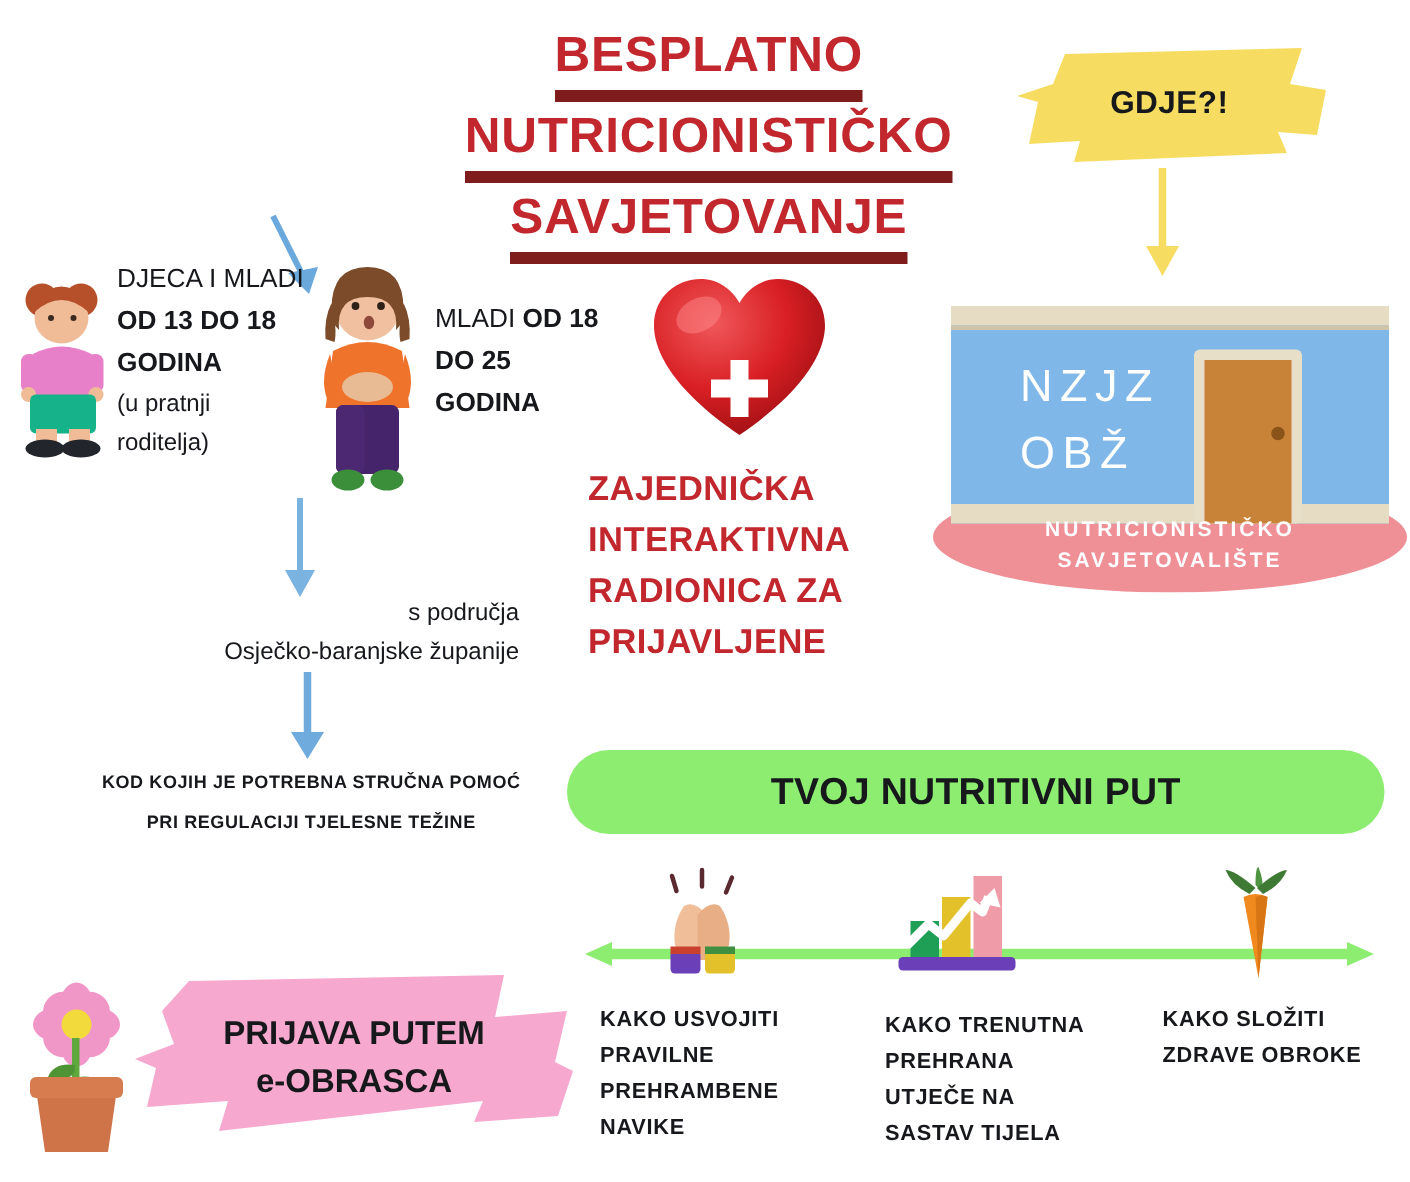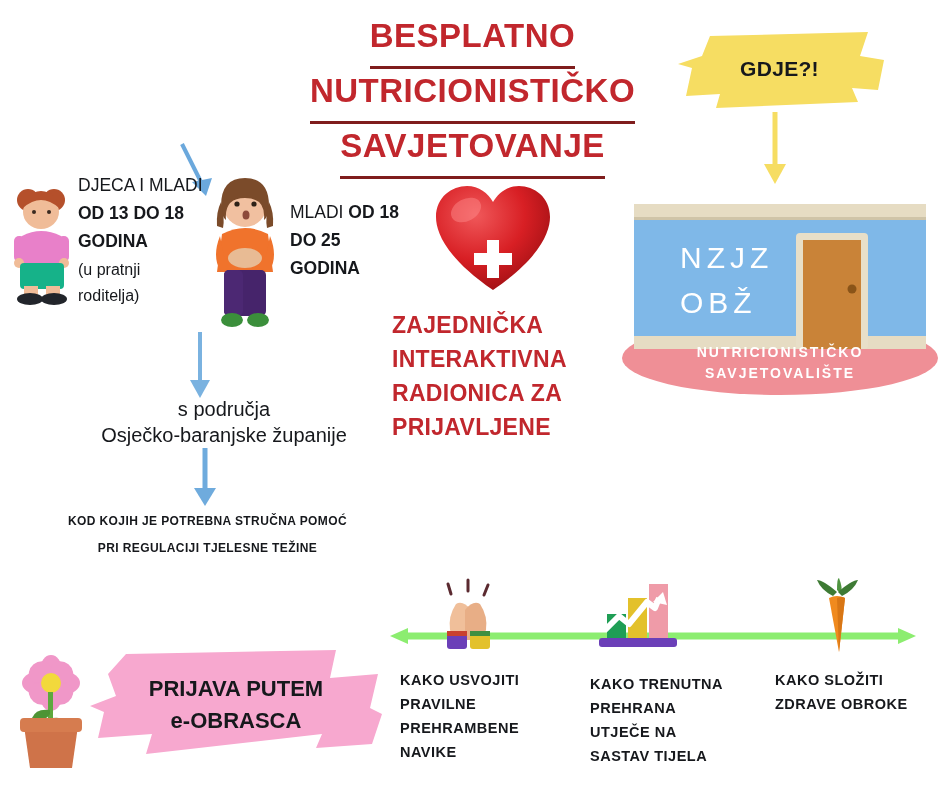--- a/index.html
+++ b/index.html
@@ -12,21 +12,21 @@
   .abs{position:absolute;}
 
   
   #title{
     left:300px;top:14px;width:345px;text-align:center;
     color:#c1272d;font-weight:bold;font-size:33px;line-height:44px;
     letter-spacing:0.5px;
   }
   #title .tl{display:block;white-space:nowrap;}
   #title .tl span{
-    display:inline-block;border-bottom:3px solid #7f1d1d;padding-bottom:8px;
+    display:inline-block;border-bottom:8px solid #7f1d1d;padding-bottom:2px;
   }
 
   
   .brush-wrap{position:absolute;}
   .brush-wrap svg{position:absolute;left:0;top:0;}
   .brush-label{
     position:absolute;width:100%;text-align:center;
     font-weight:bold;color:#16181c;
   }
   #badge-zakoga{left:40px;top:40px;width:200px;height:70px;}
@@ -37,21 +37,21 @@
   #badge-prijava .brush-label{top:25px;font-size:22px;line-height:32px;}
 
   
   .txt{color:#16181c;}
   #txt-djeca{left:78px;top:171px;width:125px;font-size:17.5px;line-height:28px;}
   #txt-djeca b{font-weight:bold;}
   #txt-djeca .light{font-weight:normal;font-size:16px;line-height:26px;display:block;margin-top:2px;}
   #txt-mladi{left:290px;top:198px;width:120px;font-size:17.5px;line-height:28px;}
   #txt-mladi b{font-weight:bold;}
 
-  #txt-podrucje{left:79px;top:396px;width:290px;text-align:center;font-size:20px;line-height:26px;}
+  #txt-podrucje{left:56px;top:396px;width:290px;text-align:right;font-size:16px;line-height:26px;}
   #txt-kod{left:60px;top:508px;width:295px;text-align:center;font-weight:bold;font-size:12px;line-height:27px;letter-spacing:.4px;}
 
   #txt-radionica{left:392px;top:308px;width:210px;text-align:left;
      color:#c1272d;font-weight:bold;font-size:23px;line-height:34px;letter-spacing:.3px;}
 
   
   #pill{
     left:378px;top:500px;width:545px;height:56px;border-radius:28px;
     background:#8ced70;
   }
@@ -201,20 +201,23 @@
     </div>
   </div>
 
   <div class="abs txt" id="txt-podrucje">
     <div>s područja</div>
     <div>Osječko-baranjske županije</div>
   </div>
 
   <div class="abs txt" id="txt-kod">KOD KOJIH JE POTREBNA STRUČNA POMOĆ PRI REGULACIJI TJELESNE TEŽINE</div>
 
+  <div class="abs" id="pill">
+    <div class="pl">TVOJ NUTRITIVNI PUT</div>
+  </div>
 
   <svg class="abs" id="timeline" viewBox="0 0 530 16">
     <line x1="16" y1="8" x2="514" y2="8" stroke="#8ced70" stroke-width="7"></line>
     <polygon points="2,8 20,0 20,16" fill="#8ced70"></polygon>
     <polygon points="528,8 510,0 510,16" fill="#8ced70"></polygon>
   </svg>
 
   <svg class="abs" style="left:432px;top:578px;" width="72" height="76" viewBox="0 0 72 76">
     <path d="M16,6 l3,10 M36,2 l0,11 M56,7 l-4,10" stroke="#5b2a30" stroke-width="3" stroke-linecap="round" fill="none"></path>
     <path d="M24,26 q-8,12 -6,26 l5,10 l16,0 l0,-30 q-8,-10 -15,-6z" fill="#f0bf9a"></path>

